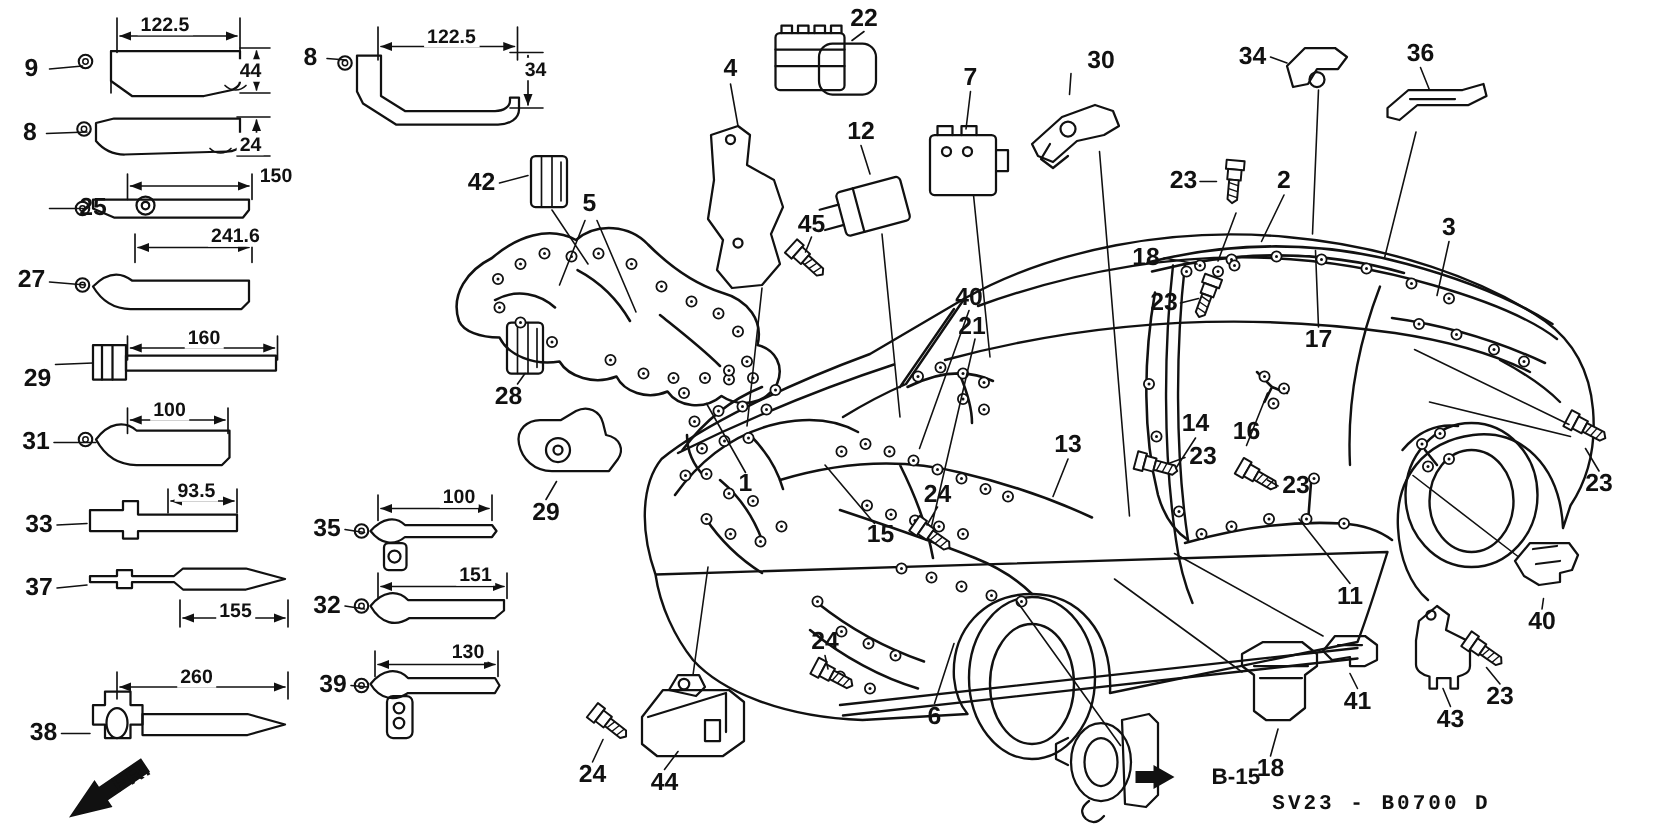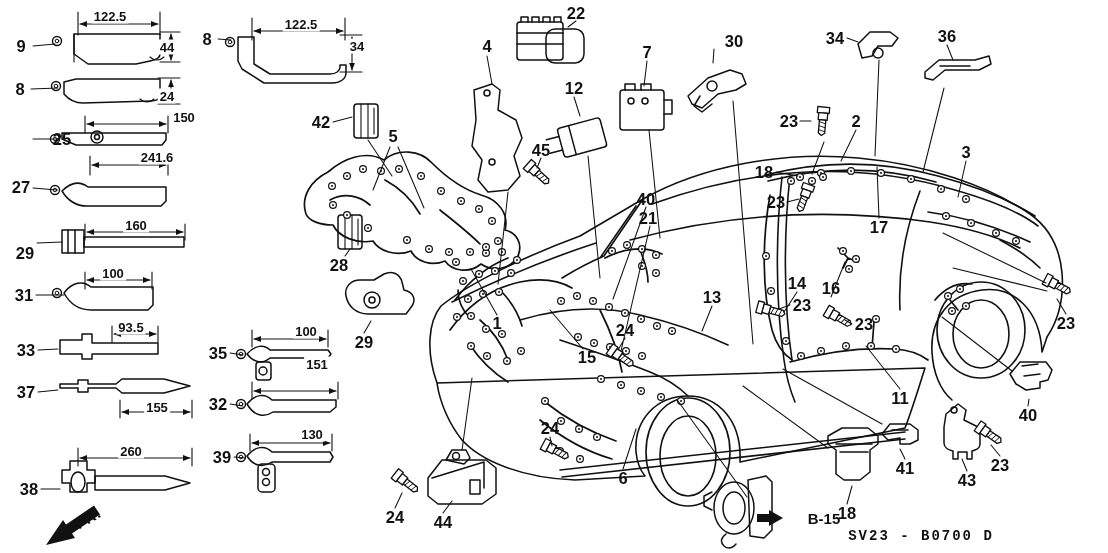--- a/index.html
+++ b/index.html
@@ -453,17 +453,17 @@
       <span class="dim-label" style="left: 152px; top: 117px; margin-left: 32px;">150</span>
       <span class="dim-label" style="left: 157px; top: 157px;">241.6</span>
       <span class="dim-label" style="left: 136px; top: 225px;">160</span>
       <span class="dim-label" style="left: 113px; top: 273px;">100</span>
       <span class="dim-label" style="left: 131px; top: 327px;">93.5</span>
       <span class="dim-label" style="left: 157px; top: 407px;">155</span>
       <span class="dim-label" style="left: 131px; top: 451px;">260</span>
       <span class="dim-label" style="left: 301px; top: 24px;">122.5</span>
       <span class="dim-label" style="left: 357px; top: 46px;">34</span>
       <span class="dim-label" style="left: 306px; top: 331px;">100</span>
-      <span class="dim-label" style="left: 317px; top: 364px;">151</span>
+      <span class="dim-label" style="left: 317px; top: 383px;">151</span>
       <span class="dim-label" style="left: 312px; top: 434px;">130</span>
     </div>
 
 </div>
 
 </body></html>

